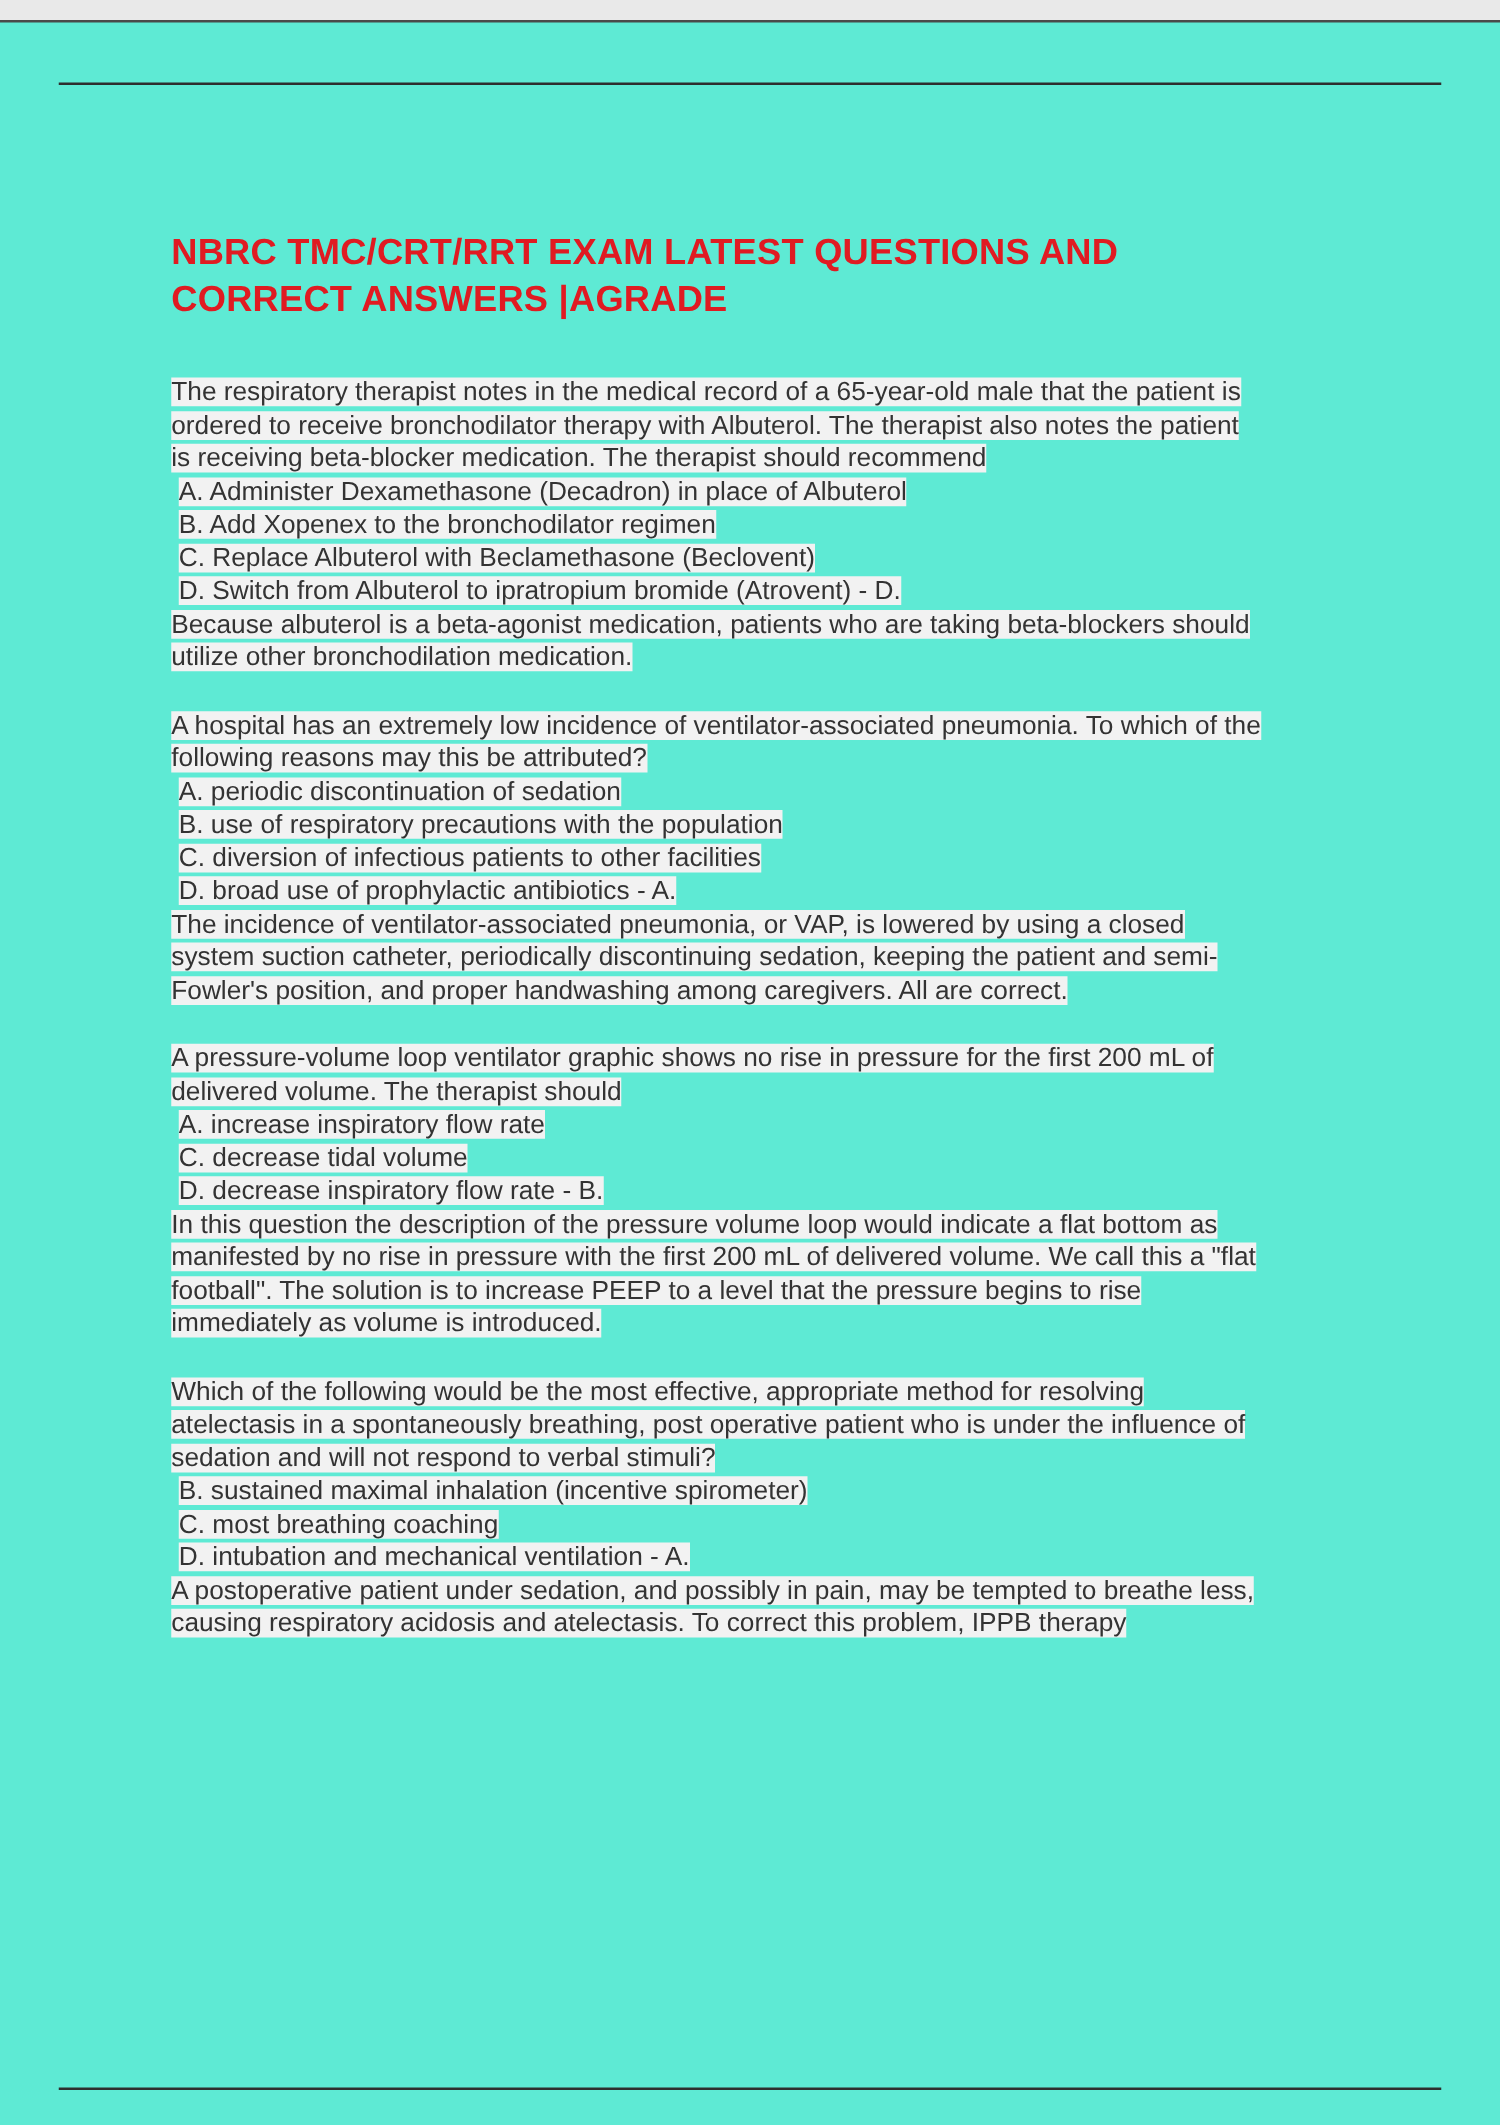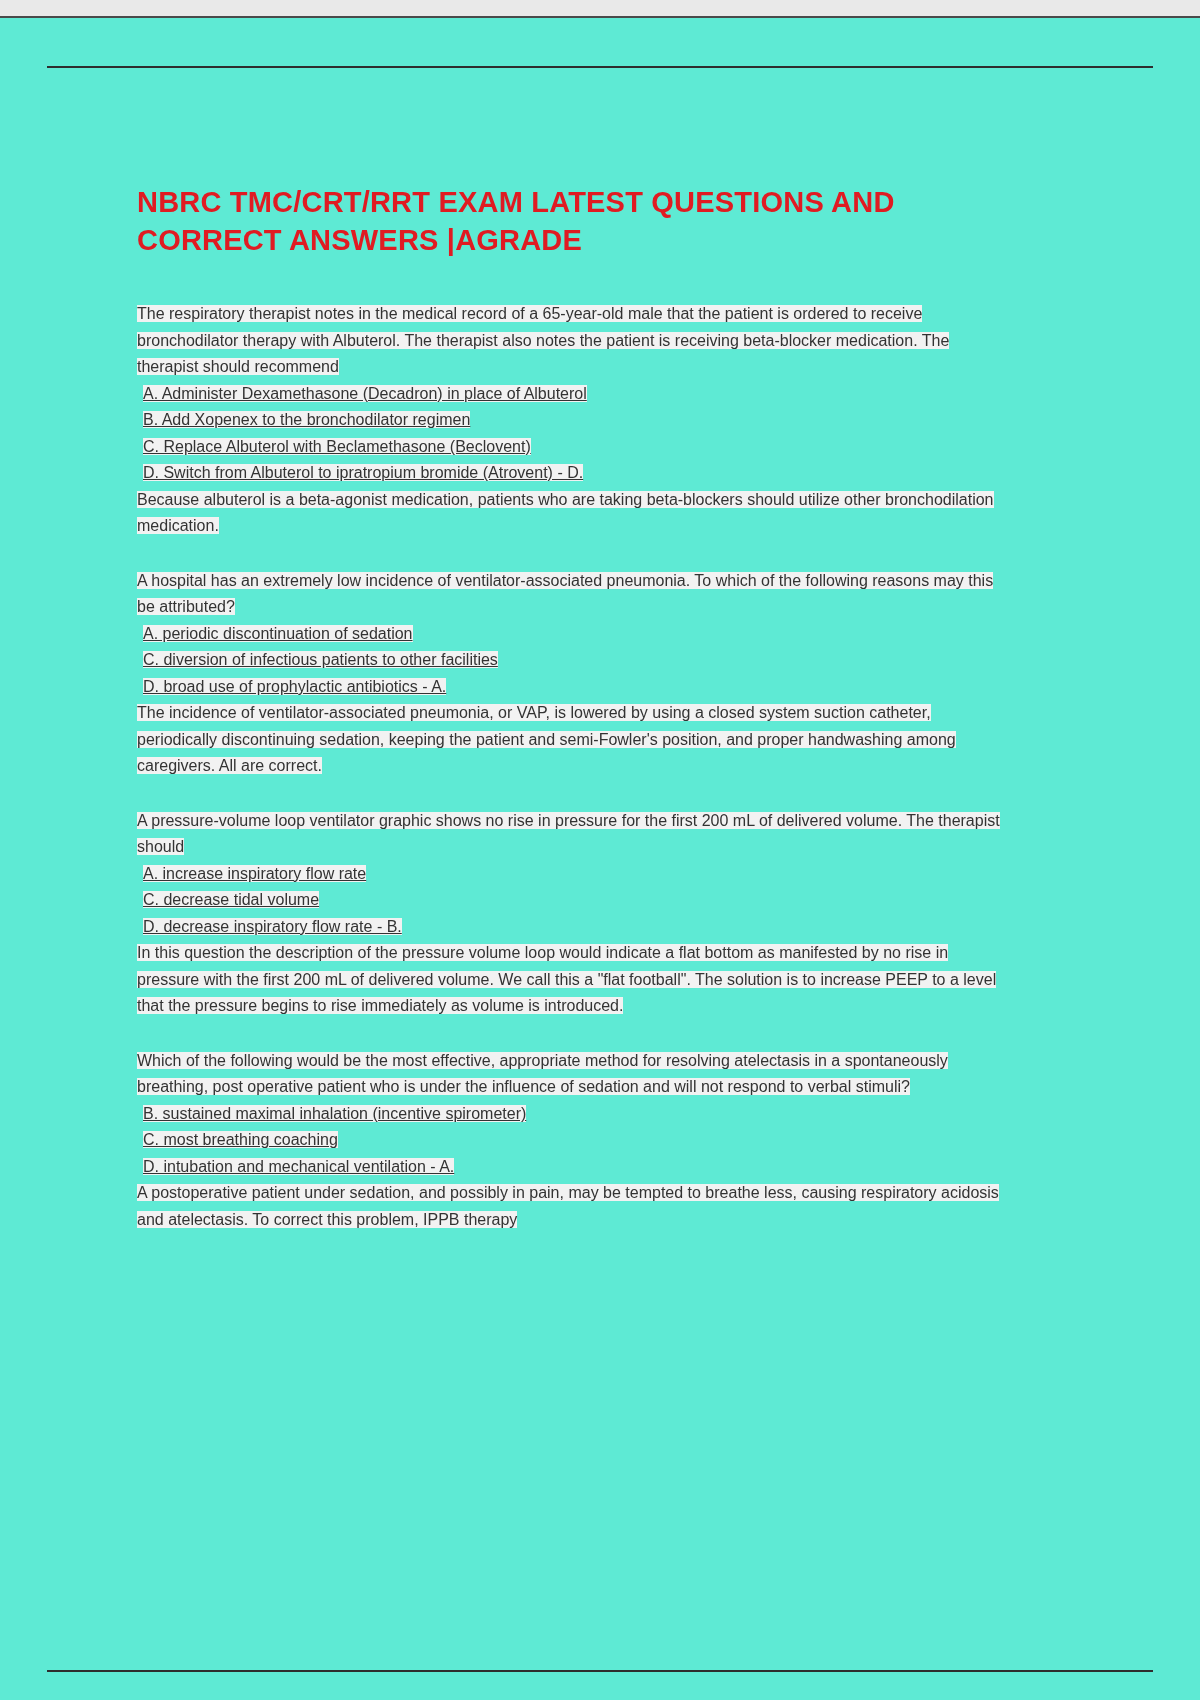--- a/index.html
+++ b/index.html
@@ -35,26 +35,26 @@
   .title {
     margin: 0 0 42px 0;
     font-size: 29px;
     font-weight: bold;
     line-height: 1.3;
     color: #e01b22;
     letter-spacing: 0.2px;
   }
   p {
     margin: 0;
-    font-size: 16px;
+    font-size: 21px;
     line-height: 26.5px;
     color: #333333;
   }
   .qa-block { margin-bottom: 28px; }
-  .option { padding-left: 6px; text-decoration: underline; }
+  .option { padding-left: 6px; }
   .hl { background: #f2f2f2; }
 </style>
 </head>
 <body>
 
 <div class="page">
   <div class="rule rule-top"></div>
 
   <div class="content">
 
@@ -65,20 +65,21 @@
       <p class="option"><span class="hl">A. Administer Dexamethasone (Decadron) in place of Albuterol</span></p>
       <p class="option"><span class="hl">B. Add Xopenex to the bronchodilator regimen</span></p>
       <p class="option"><span class="hl">C. Replace Albuterol with Beclamethasone (Beclovent)</span></p>
       <p class="option"><span class="hl">D. Switch from Albuterol to ipratropium bromide (Atrovent) - D.</span></p>
       <p><span class="hl">Because albuterol is a beta-agonist medication, patients who are taking beta-blockers should utilize other bronchodilation medication.</span></p>
     </section>
 
     <section class="qa-block">
       <p><span class="hl">A hospital has an extremely low incidence of ventilator-associated pneumonia. To which of the following reasons may this be attributed?</span></p>
       <p class="option"><span class="hl">A. periodic discontinuation of sedation</span></p>
+      <p class="option"><span class="hl">B. use of respiratory precautions with the population</span></p>
       <p class="option"><span class="hl">C. diversion of infectious patients to other facilities</span></p>
       <p class="option"><span class="hl">D. broad use of prophylactic antibiotics - A.</span></p>
       <p><span class="hl">The incidence of ventilator-associated pneumonia, or VAP, is lowered by using a closed system suction catheter, periodically discontinuing sedation, keeping the patient and semi-Fowler's position, and proper handwashing among caregivers. All are correct.</span></p>
     </section>
 
     <section class="qa-block">
       <p><span class="hl">A pressure-volume loop ventilator graphic shows no rise in pressure for the first 200 mL of delivered volume. The therapist should</span></p>
       <p class="option"><span class="hl">A. increase inspiratory flow rate</span></p>
       <p class="option"><span class="hl">C. decrease tidal volume</span></p>
       <p class="option"><span class="hl">D. decrease inspiratory flow rate - B.</span></p>

